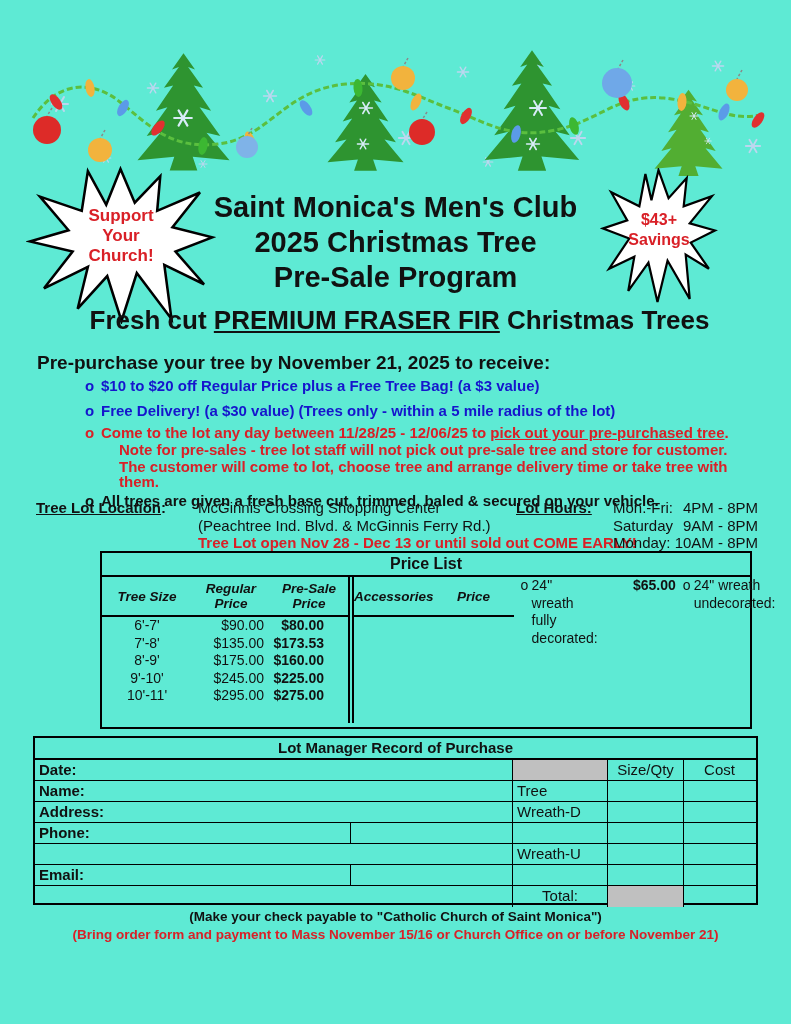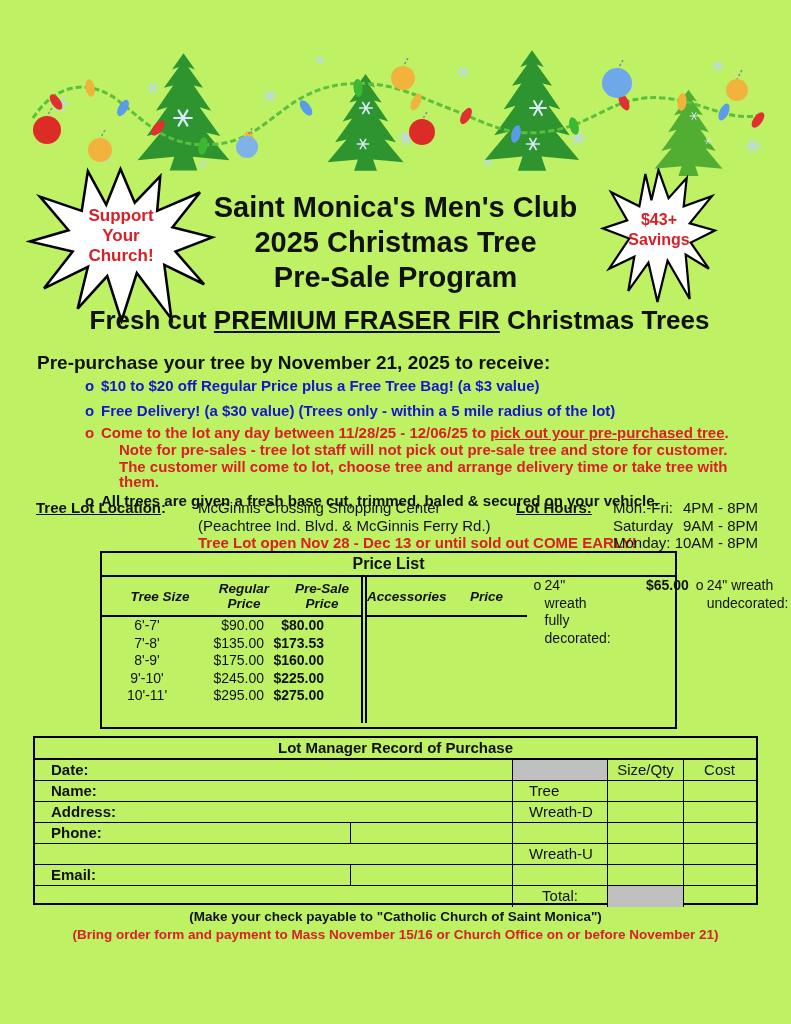--- a/index.html
+++ b/index.html
@@ -1,16 +1,16 @@
 <!DOCTYPE html>
 <html><head>
 <meta charset="utf-8">
 <style>
   html,body{margin:0;padding:0;background:#ffffff;}
-  .page{position:relative;width:791px;height:1024px;background:#bef264;overflow:hidden;
+  .page{position:relative;width:791px;height:1024px;background:#5eead4;overflow:hidden;
         font-family:"Liberation Sans",sans-serif;color:#111;}
 
   
   .banner{position:absolute;left:18px;top:46px;width:755px;height:130px;}
 
   
   .badge{position:absolute;}
   .badge svg{position:absolute;left:0;top:0;}
   .badge .badge-text{position:absolute;left:0;right:0;text-align:center;font-weight:bold;color:#d92027;}
   .badge-left{left:26px;top:166px;width:190px;height:158px;}
@@ -40,52 +40,52 @@
 
   
   .loc-label{position:absolute;left:36px;top:499px;font-weight:bold;font-size:15px;}
   .loc-lines{position:absolute;left:198px;top:499px;font-size:15px;line-height:17.5px;}
   .loc-line3{font-weight:bold;color:#d92027;}
   .hours-label{position:absolute;left:516px;top:499px;font-weight:bold;font-size:15px;}
   .hours-days{position:absolute;left:613px;top:499px;font-size:15px;line-height:17.5px;}
   .hours-times{position:absolute;left:660px;top:499px;width:98px;text-align:right;font-size:15px;line-height:17.5px;}
 
   
-  .price-table{position:absolute;left:100px;top:551px;width:577px;height:178px;
+  .price-table{position:absolute;left:100px;top:551px;width:652px;height:178px;
                border:2.5px solid #000;box-sizing:border-box;font-size:14px;}
   .pt-title{height:22px;border-bottom:2.5px solid #000;text-align:center;
             font-weight:bold;font-size:16px;line-height:22px;}
   .pt-body{display:flex;height:146px;}
   .pt-left{flex:0 0 246px;display:flex;flex-direction:column;}
   .pt-div{flex:0 0 6px;border-left:2px solid #000;border-right:2px solid #000;box-sizing:border-box;}
   .pt-right{flex:1;display:flex;flex-direction:row;}
   .pt-hrow{display:flex;height:38px;border-bottom:2.5px solid #000;align-items:center;
            font-style:italic;font-weight:bold;font-size:13.5px;line-height:15px;text-align:center;}
-  .pt-c1{flex:0 0 90px;padding-left:13px;}
+  .pt-c1{flex:0 0 90px;}
   .pt-c2{flex:0 0 78px;}
   .pt-c3{flex:0 0 78px;}
   .pt-drow{display:flex;height:17.5px;line-height:17.5px;}
   .pt-size{flex:0 0 90px;text-align:center;}
   .pt-reg{flex:0 0 78px;text-align:right;padding-right:6px;box-sizing:border-box;}
   .pt-pre{flex:0 0 78px;text-align:right;padding-right:24px;box-sizing:border-box;font-weight:bold;}
   .ac-name-h{flex:1;}
   .ac-price-h{flex:0 0 80px;}
   .ac-row{display:flex;height:17.5px;line-height:17.5px;}
   .ac-mark{flex:0 0 18px;padding-left:7px;box-sizing:border-box;}
   .ac-name{flex:1;}
   .ac-price{flex:0 0 78px;text-align:right;box-sizing:border-box;font-weight:bold;}
 
   
   .rec-table{position:absolute;left:33px;top:736px;width:725px;height:169px;
              border:2.5px solid #000;box-sizing:border-box;font-size:15px;}
   .rec-title{height:20px;border-bottom:2px solid #000;text-align:center;
              font-weight:bold;line-height:20px;}
   .rrow{display:flex;height:21px;border-bottom:1.5px solid #000;box-sizing:border-box;}
   .rrow:last-child{border-bottom:none;}
-  .rcell{border-right:1.5px solid #000;box-sizing:border-box;line-height:19.5px;padding-left:16px;overflow:hidden;}
+  .rcell{border-right:1.5px solid #000;box-sizing:border-box;line-height:19.5px;padding-left:4px;overflow:hidden;}
   .rcell.last{border-right:none;}
   .w-full{flex:0 0 478px;}
   .w-half1{flex:0 0 316px;}
   .w-half2{flex:0 0 162px;}
   .w-item{flex:0 0 95px;}
   .w-qty{flex:0 0 76px;}
   .w-cost{flex:0 0 71px;}
   .bold{font-weight:bold;}
   .center{text-align:center;padding-left:0;}
   .gray{background:#c0c0c0;}

